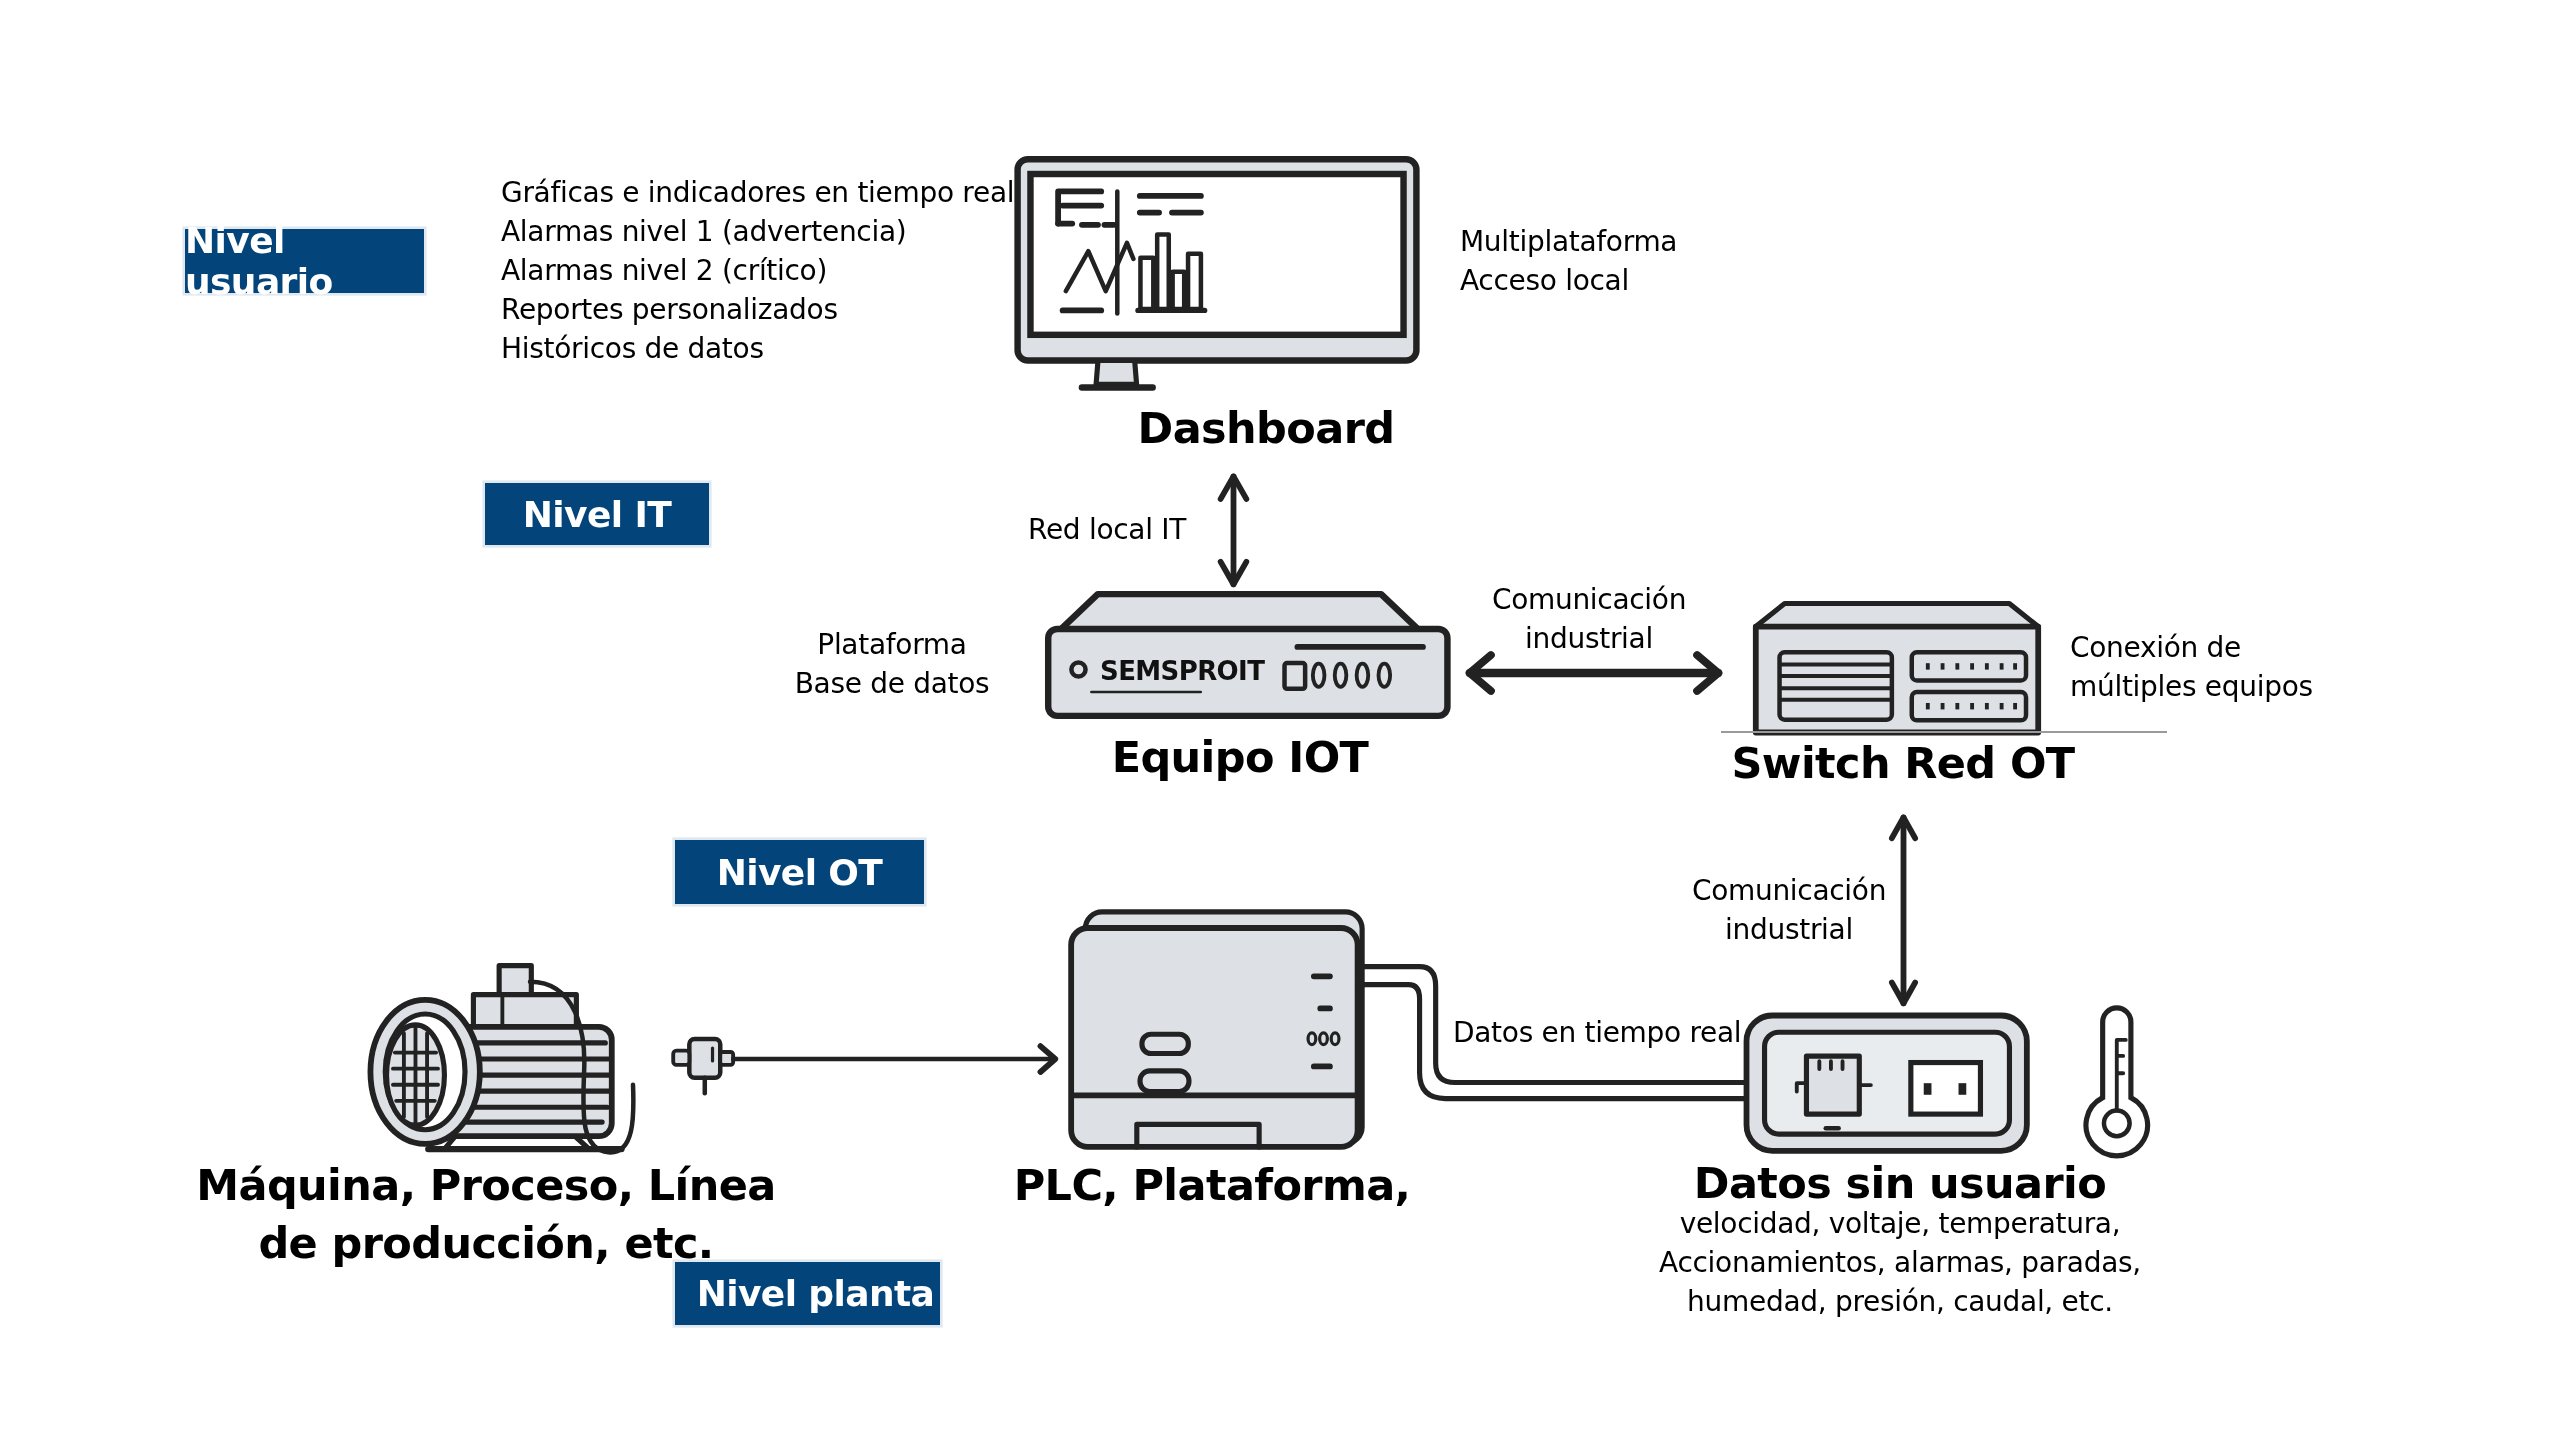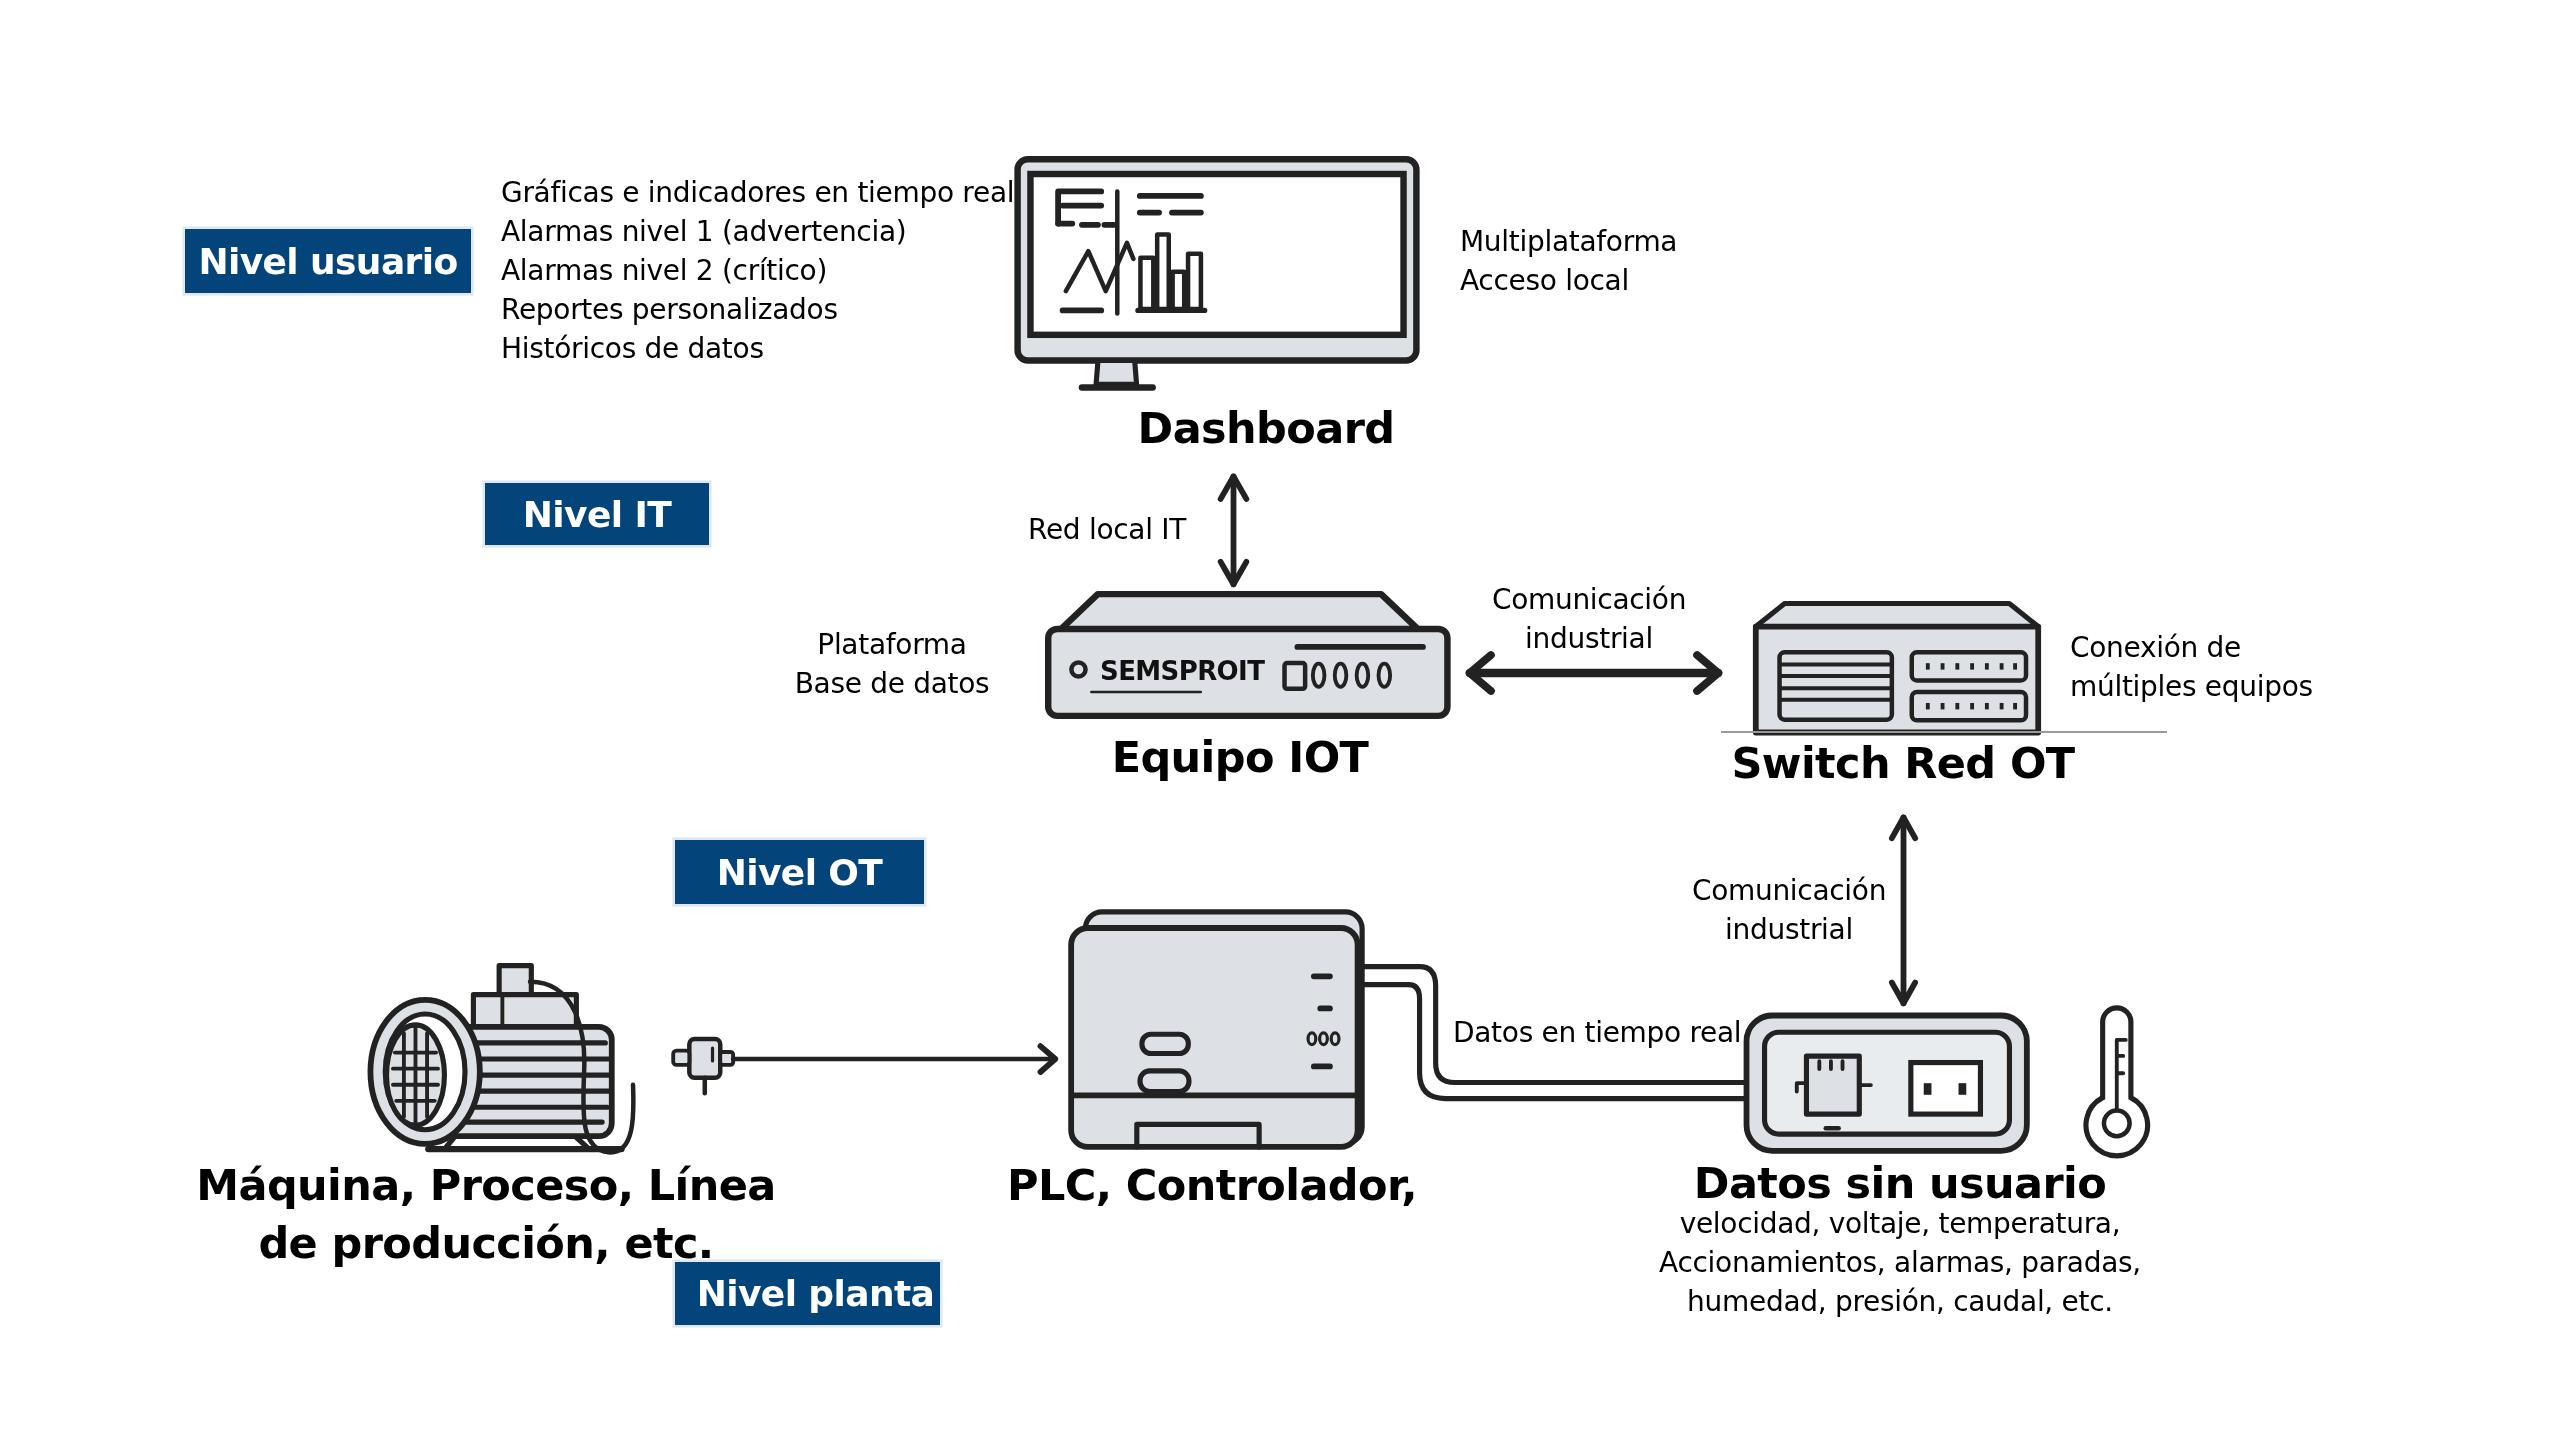--- a/index.html
+++ b/index.html
@@ -10,21 +10,21 @@
   .center{text-align:center;transform:translateX(-50%);}
   .title{position:absolute;font-weight:bold;font-size:43px;line-height:58px;white-space:nowrap;transform:translateX(-50%);text-align:center;letter-spacing:-0.6px;}
   svg{position:absolute;overflow:visible;}
   .stroke{stroke:#222;fill:none;stroke-linecap:round;stroke-linejoin:round;}
   .fillg{fill:#dde1e5;stroke:#222;stroke-linejoin:round;}
   ul.list{list-style:none;margin:0;padding:0;}
 </style>
 </head>
 <body>
 
-<div class="badge" style="left:185px;top:229px;width:286px;height:64px;">Nivel usuario</div>
+<div class="badge" style="left:185px;top:229px;width:239px;height:64px;">Nivel usuario</div>
 <div class="badge" style="left:485px;top:483px;width:224px;height:62px;">Nivel IT</div>
 <div class="badge" style="left:675px;top:840px;width:249px;height:64px;">Nivel OT</div>
 <div class="badge" style="left:675px;top:1262px;width:249px;height:63px;padding-left:16px;">Nivel planta</div>
 
 <ul class="list txt" style="left:501px;top:173px;">
   <li>Gráficas e indicadores en tiempo real</li>
   <li>Alarmas nivel 1 (advertencia)</li>
   <li>Alarmas nivel 2 (crítico)</li>
   <li>Reportes personalizados</li>
   <li>Históricos de datos</li>
@@ -177,21 +177,21 @@
   <path d="M10 300 H450" class="stroke" stroke-width="9"></path>
   <path d="M110 380 V345 H300 V380" class="stroke" stroke-width="8"></path>
   <rect x="118" y="205" width="72" height="30" rx="14" class="fillg" stroke-width="8"></rect>
   <rect x="115" y="262" width="76" height="32" rx="15" class="fillg" stroke-width="8"></rect>
   <path d="M385 115 H410 M395 165 H410 M385 255 H410" class="stroke" stroke-width="9"></path>
   <ellipse cx="382" cy="212" rx="6" ry="9" class="stroke" stroke-width="5"></ellipse>
   <ellipse cx="400" cy="212" rx="6" ry="9" class="stroke" stroke-width="5"></ellipse>
   <ellipse cx="418" cy="212" rx="6" ry="9" class="stroke" stroke-width="5"></ellipse>
 </svg>
 <div class="title" style="left:1212px;top:1156px;">
-  <div>PLC, Controlador,</div>
+  <div>PLC, Plataforma,</div>
 </div>
 
 <svg style="left:1352px;top:960px;" width="399" height="142" viewBox="0 0 620 220">
   <path d="M10 10 H105 Q130 10 130 40 V160 Q130 190 160 190 H615" class="stroke" stroke-width="8"></path>
   <path d="M10 38 H88 Q105 38 105 60 V175 Q105 215 145 215 H615" class="stroke" stroke-width="8"></path>
 </svg>
 <div class="txt" style="left:1453px;top:1013px;">Datos en tiempo real</div>
 
 <svg style="left:1742px;top:1011px;" width="290" height="145" viewBox="0 0 450 225">
   <rect x="7" y="7" width="435" height="210" rx="40" class="fillg" stroke-width="9"></rect>

